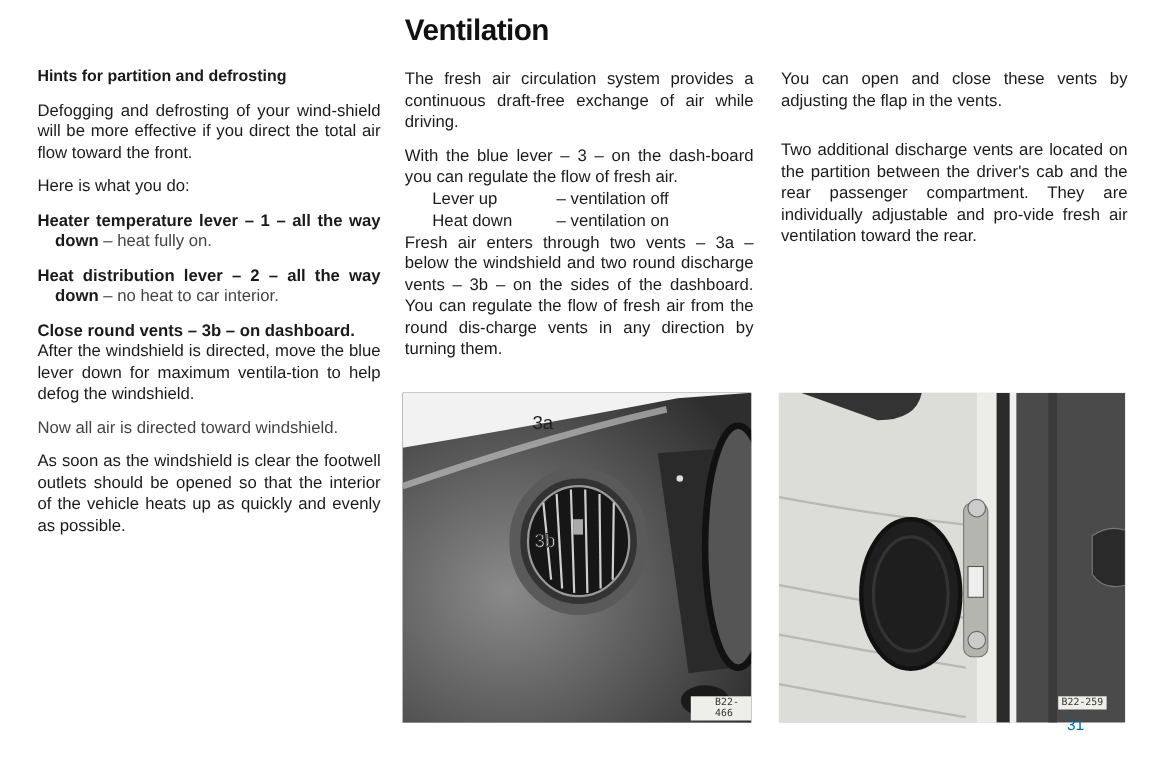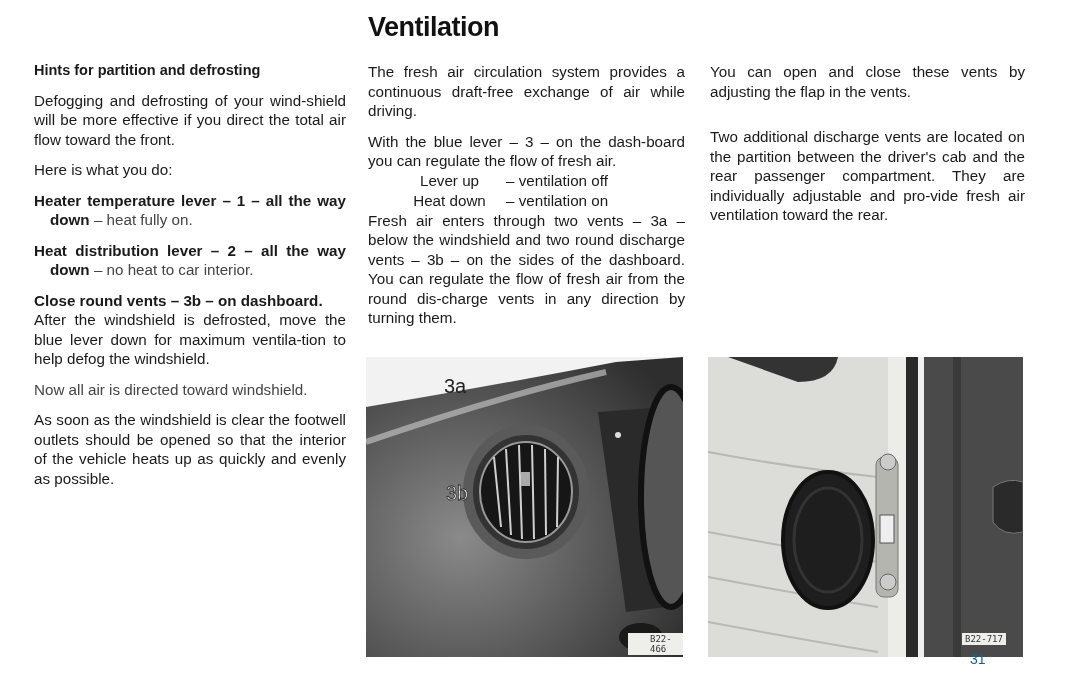--- a/index.html
+++ b/index.html
@@ -11,44 +11,44 @@
   .col p { margin:0; }
   .c1 { left:34px; top:61px; width:312px; }
   .c2 { left:368px; top:62px; width:317px; }
   .c3 { left:710px; top:62px; width:315px; }
   .h { font-weight:bold; font-size:14.5px; margin-bottom:10px !important; }
   .gap { margin-top:11px !important; }
   .hang { padding-left:16px; text-indent:-16px; }
   .b { font-weight:bold; }
   .lt { color:#444; }
   .lever { display:flex; padding-left:25px; text-align:left; line-height:20px; }
-  .lever .k { width:113px;text-align:center; }
+  .lever .k { width:113px; }
   .photo { position:absolute; overflow:hidden; }
   .p1 { left:366px; top:357px; width:317px; height:300px; background:#4a4a4a; }
   .p2 { left:708px; top:357px; width:315px; height:300px; background:#d8d8d4; }
   .cap { position:absolute; font-size:9px; font-family:"DejaVu Sans Mono", monospace; background:#eeeeea;
          color:#333; padding:1px 3px; }
-  .lbl { position:absolute; font-size:20px; color:#fff; font-family:"Liberation Sans", sans-serif;
+  .lbl { position:absolute; font-size:17px; color:#fff; font-family:"Liberation Sans", sans-serif;margin-left:40px;
          -webkit-text-stroke:0.8px #222; }
   .lbl3a { color:#222; -webkit-text-stroke:0; }
   .pagenum { position:absolute; left:970px; top:651px; font-size:14px; color:#0369a1; }
 </style>
 </head>
 <body>
 
 <div class="title">Ventilation</div>
 
 <div class="col c1">
   <p class="h">Hints for partition and defrosting</p>
   <p>Defogging and defrosting of your wind-shield will be more effective if you direct the total air flow toward the front.</p>
   <p class="gap">Here is what you do:</p>
   <p class="gap hang"><span class="b">Heater temperature lever – 1 – all the way down</span><span class="lt"> – heat fully on.</span></p>
   <p class="gap hang"><span class="b">Heat distribution lever – 2 – all the way down</span><span class="lt"> – no heat to car interior.</span></p>
   <p class="gap"><span class="b">Close round vents – 3b – on dashboard.</span><span></span></p>
-  <p>After the windshield is defrosted, move the blue lever down for maximum ventila-tion to help defog the windshield.</p>
+  <p>After the windshield is directed, move the blue lever down for maximum ventila-tion to help defog the windshield.</p>
   <p class="gap lt">Now all air is directed toward windshield.</p>
   <p class="gap">As soon as the windshield is clear the footwell outlets should be opened so that the interior of the vehicle heats up as quickly and evenly as possible.</p>
 </div>
 
 <div class="col c2">
   <p>The fresh air circulation system provides a continuous draft-free exchange of air while driving.</p>
   <p class="gap">With the blue lever – 3 – on the dash-board you can regulate the flow of fresh air.</p>
   <div class="lever">
     <span class="k">Lever up</span>
     <span>– ventilation off</span>
@@ -114,16 +114,16 @@
     <rect x="216" y="0" width="99" height="300" fill="#4a4a4a"></rect>
     <rect x="245" y="0" width="8" height="300" fill="#3a3a3a"></rect>
     <ellipse cx="120" cy="183" rx="45" ry="68" fill="#1e1e1e" stroke="#111" stroke-width="4"></ellipse>
     <ellipse cx="120" cy="183" rx="34" ry="52" fill="none" stroke="#333" stroke-width="3"></ellipse>
     <rect x="168" y="100" width="22" height="140" rx="8" fill="#b5b5b0" stroke="#777"></rect>
     <circle cx="180" cy="105" r="8" fill="#ccc" stroke="#666"></circle>
     <circle cx="180" cy="225" r="8" fill="#ccc" stroke="#666"></circle>
     <rect x="172" y="158" width="14" height="28" fill="#eee" stroke="#555"></rect>
     <path d="M285 130 Q300 120 315 125 L315 175 Q295 180 285 165 Z" fill="#2a2a2a" stroke="#777"></path>
   </svg>
-  <span class="cap" style="left:254px; top:276px;">B22-717</span>
+  <span class="cap" style="left:254px; top:276px;">B22-259</span>
 </div>
 
 <div class="pagenum">31</div>
 
 </body></html>

